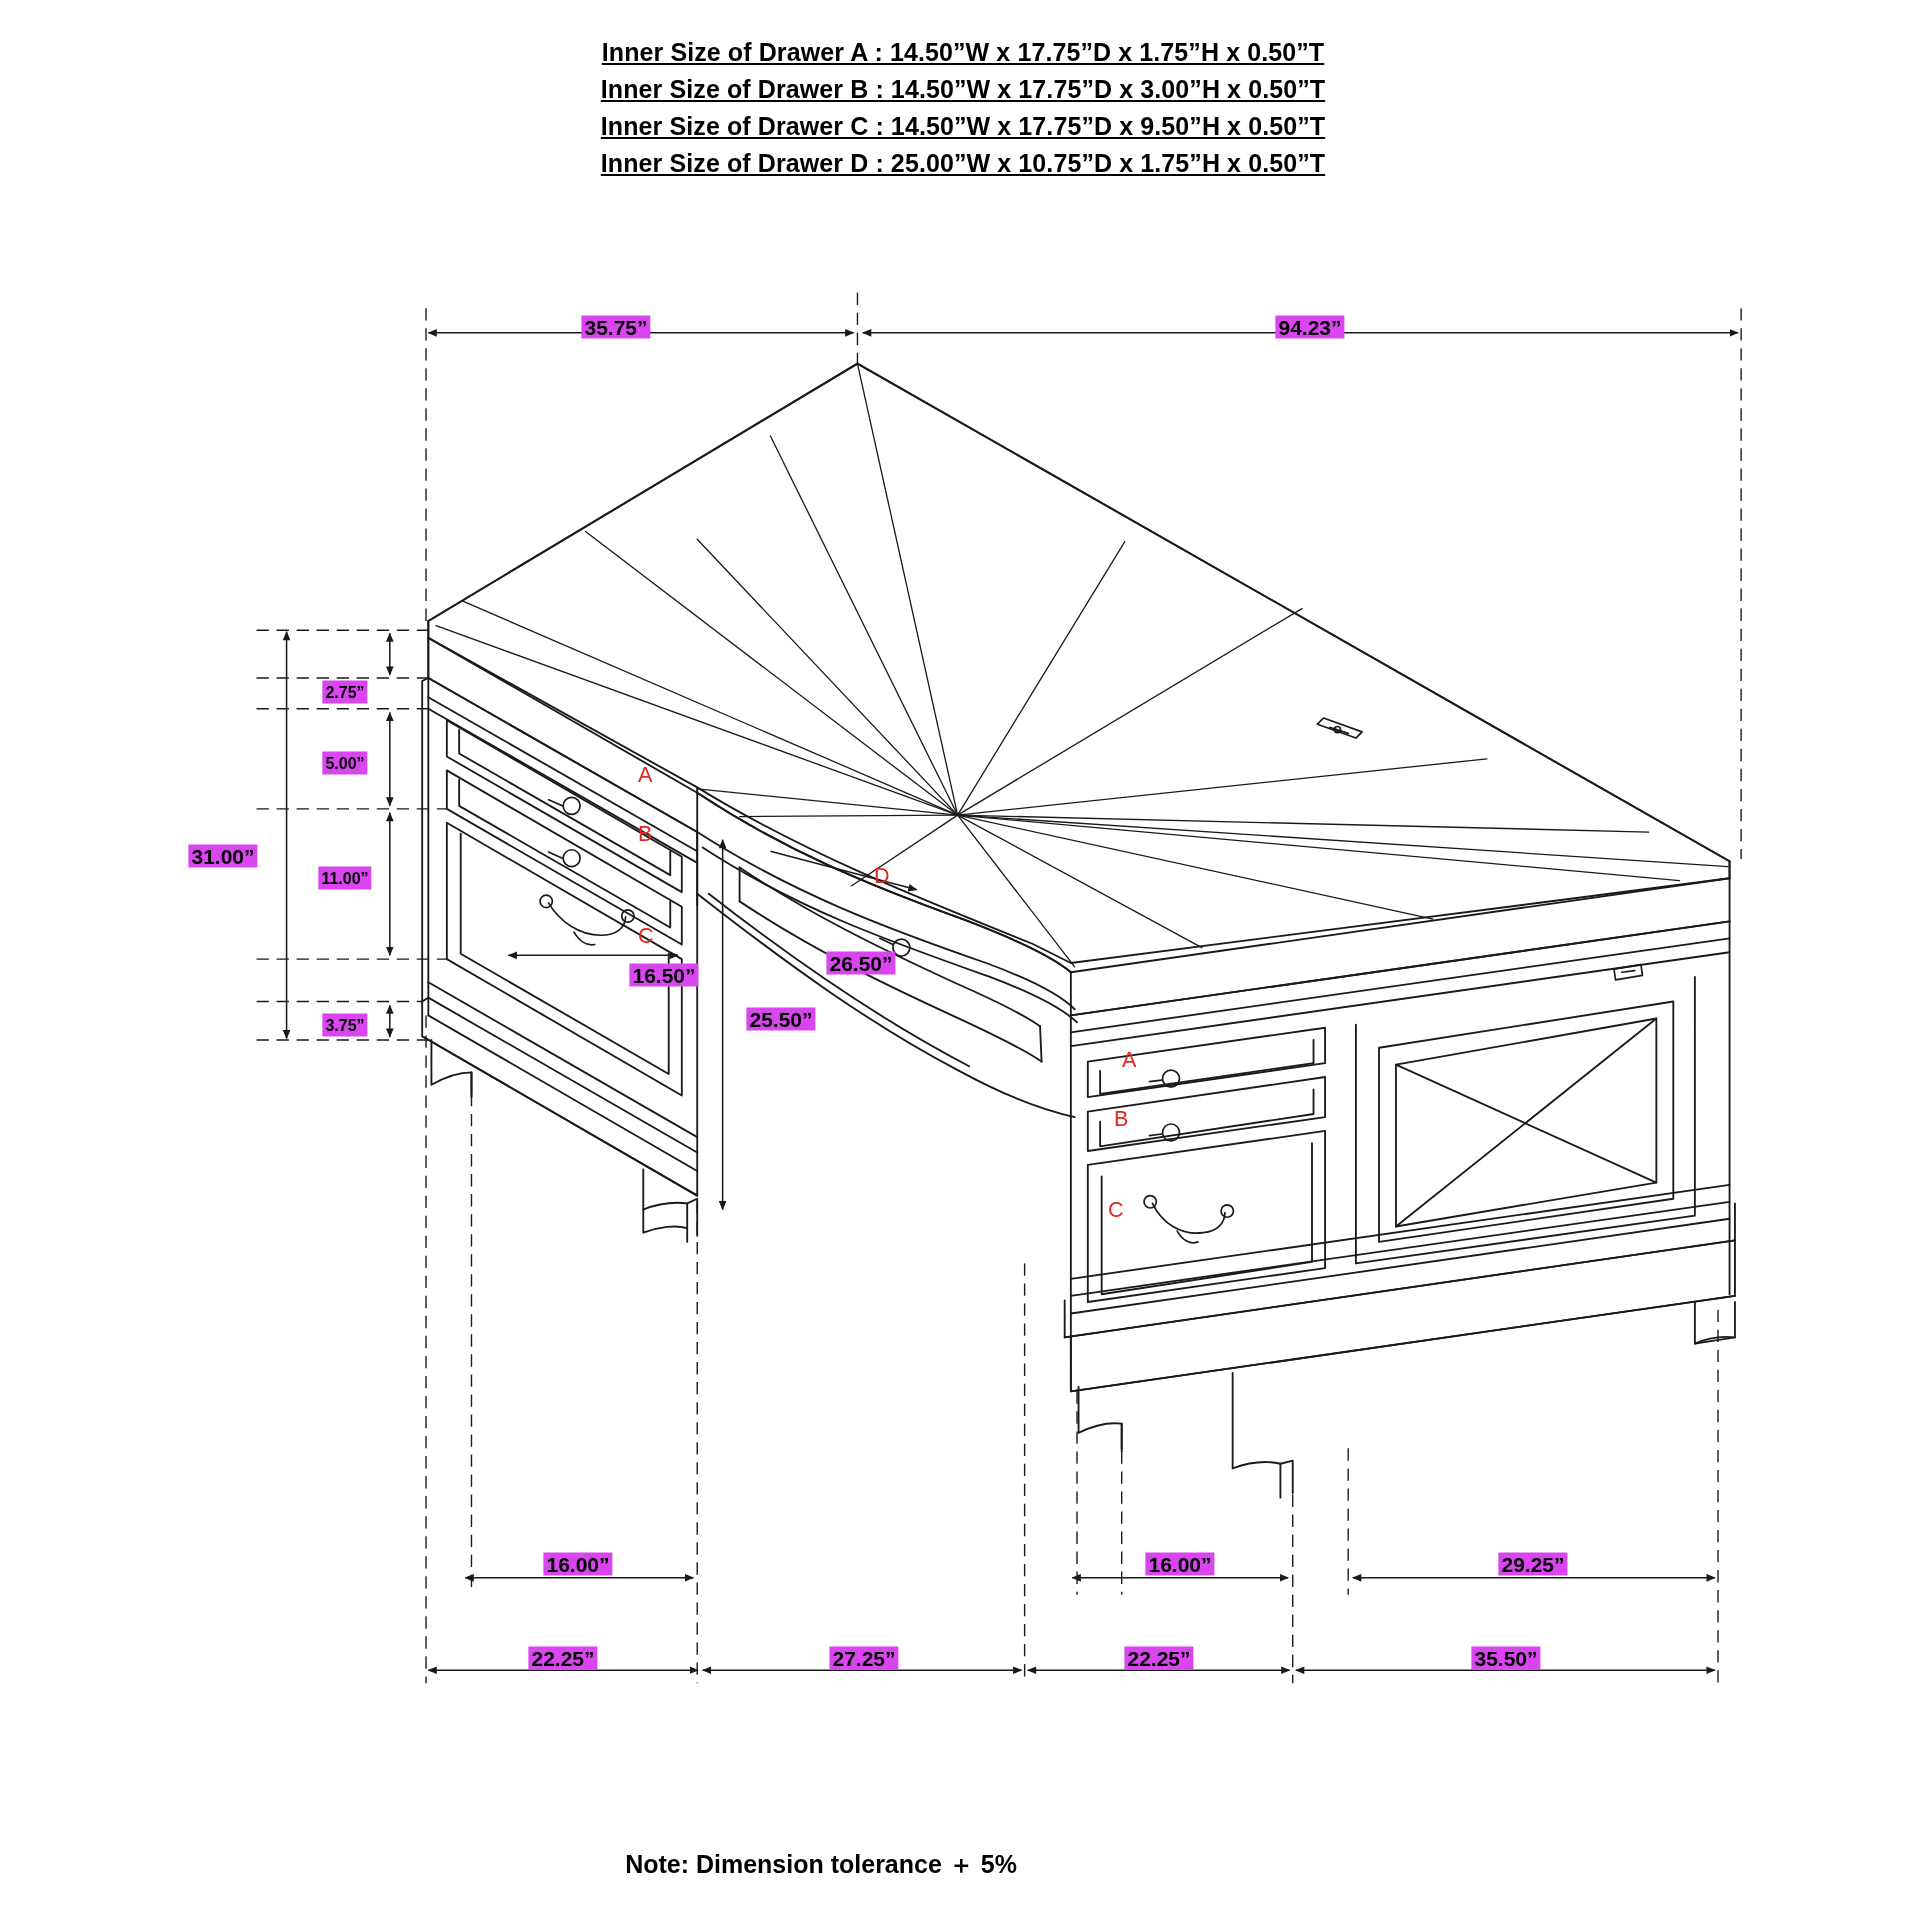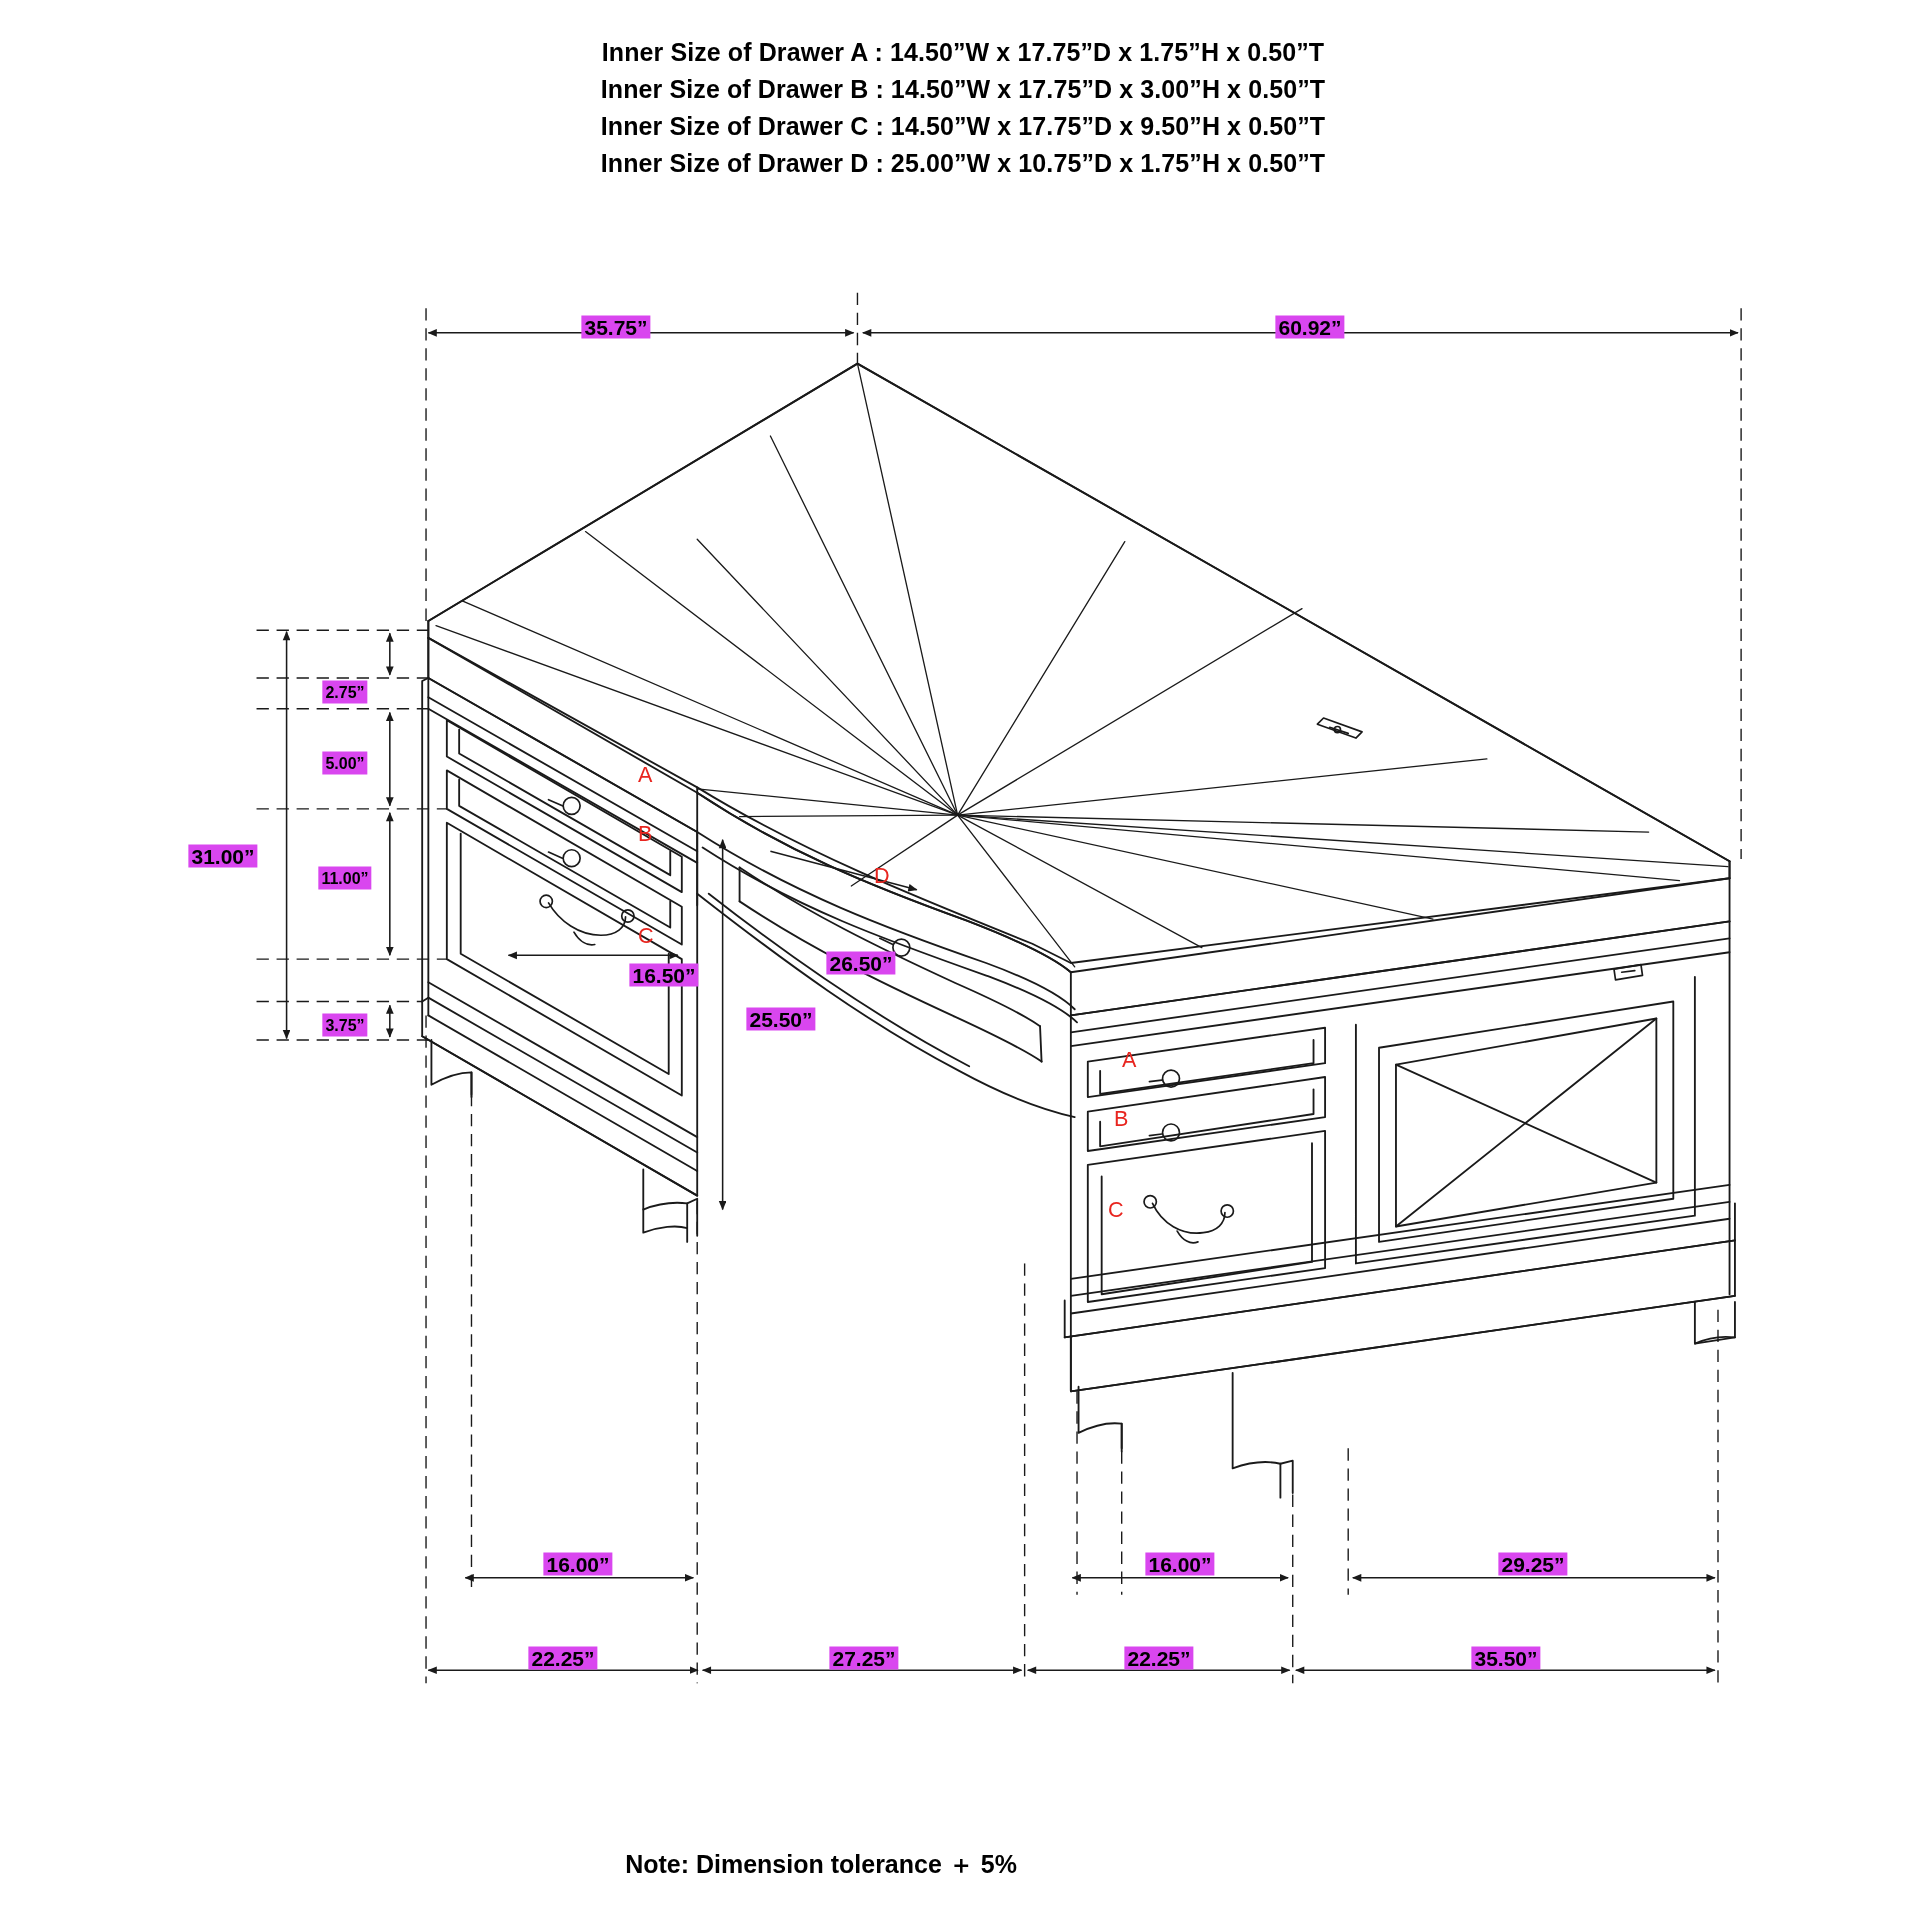--- a/index.html
+++ b/index.html
@@ -28,20 +28,21 @@
     top: 34px;
     width: 1926px;
     text-align: center;
   }
   .spec-line {
     font-size: 25px;
     font-weight: bold;
     letter-spacing: 0.1px;
     line-height: 37px;
     white-space: pre;
+    text-decoration: underline;
   }
   
   .note {
     position: absolute;
     left: 0;
     bottom: 45px;
     width: 1642px;
     text-align: center;
     font-size: 25px;
     font-weight: bold;
@@ -331,21 +332,21 @@
       <path d="M1756,2048 L2226,2048" marker-start="url(#ah2)" marker-end="url(#ah)"></path>
 
       <path d="M556,2168 L906,2168" marker-start="url(#ah2)" marker-end="url(#ah)"></path>
       <path d="M912,2168 L1326,2168" marker-start="url(#ah2)" marker-end="url(#ah)"></path>
       <path d="M1334,2168 L1674,2168" marker-start="url(#ah2)" marker-end="url(#ah)"></path>
       <path d="M1682,2168 L2226,2168" marker-start="url(#ah2)" marker-end="url(#ah)"></path>
     </g>
   </svg>
 
   <div class="dim" style="left:616px;  top:327px;  transform:translate(-50%,-50%);">35.75”</div>
-  <div class="dim" style="left:1310px; top:327px;  transform:translate(-50%,-50%);">60.92”</div>
+  <div class="dim" style="left:1310px; top:327px;  transform:translate(-50%,-50%);">94.23”</div>
 
   <div class="dim" style="left:223px;  top:836px; transform:translate(-50%,-50%);margin-top:20px;">31.00”</div>
   <div class="dim small" style="left:345px; top:692px; transform:translate(-50%,-50%);">2.75”</div>
   <div class="dim small" style="left:345px; top:763px; transform:translate(-50%,-50%);">5.00”</div>
   <div class="dim small" style="left:345px; top:878px; transform:translate(-50%,-50%);">11.00”</div>
   <div class="dim small" style="left:345px; top:1025px; transform:translate(-50%,-50%);">3.75”</div>
 
   <div class="dim" style="left:664px;  top:975px; transform:translate(-50%,-50%);">16.50”</div>
   <div class="dim" style="left:781px; top:1019px; transform:translate(-50%,-50%);">25.50”</div>
   <div class="dim" style="left:861px; top:963px; transform:translate(-50%,-50%);">26.50”</div>

